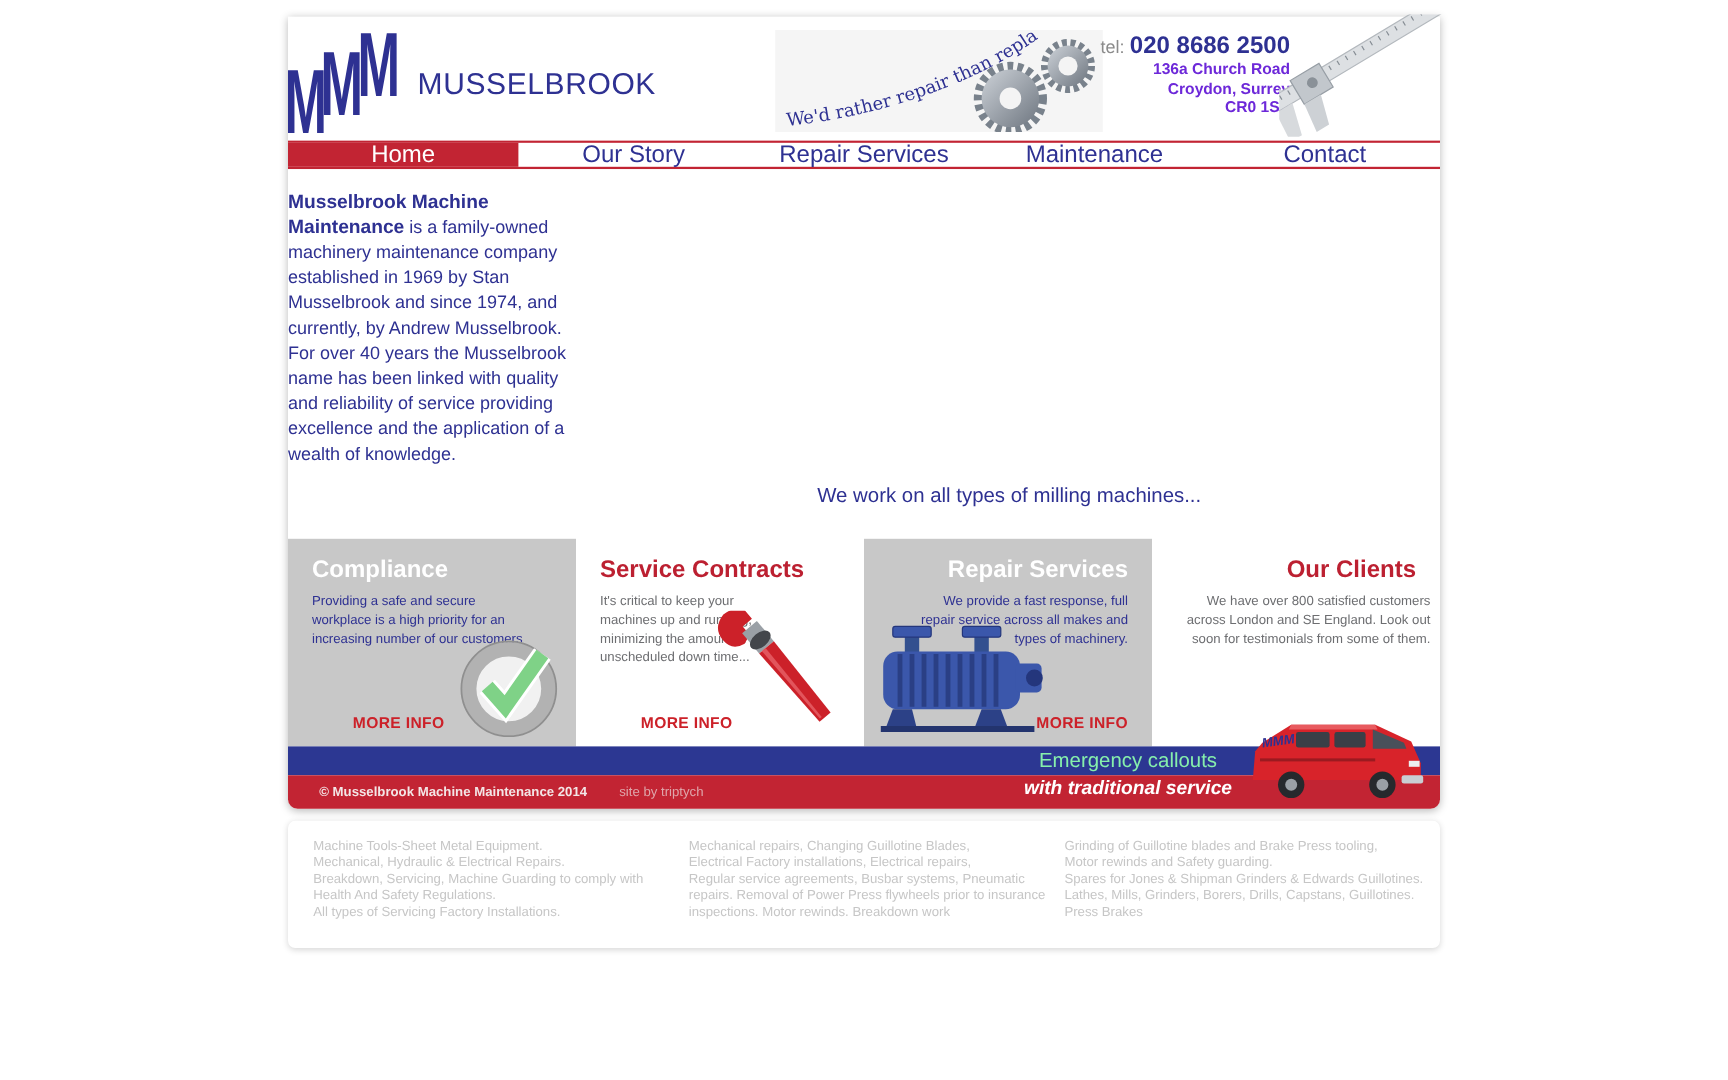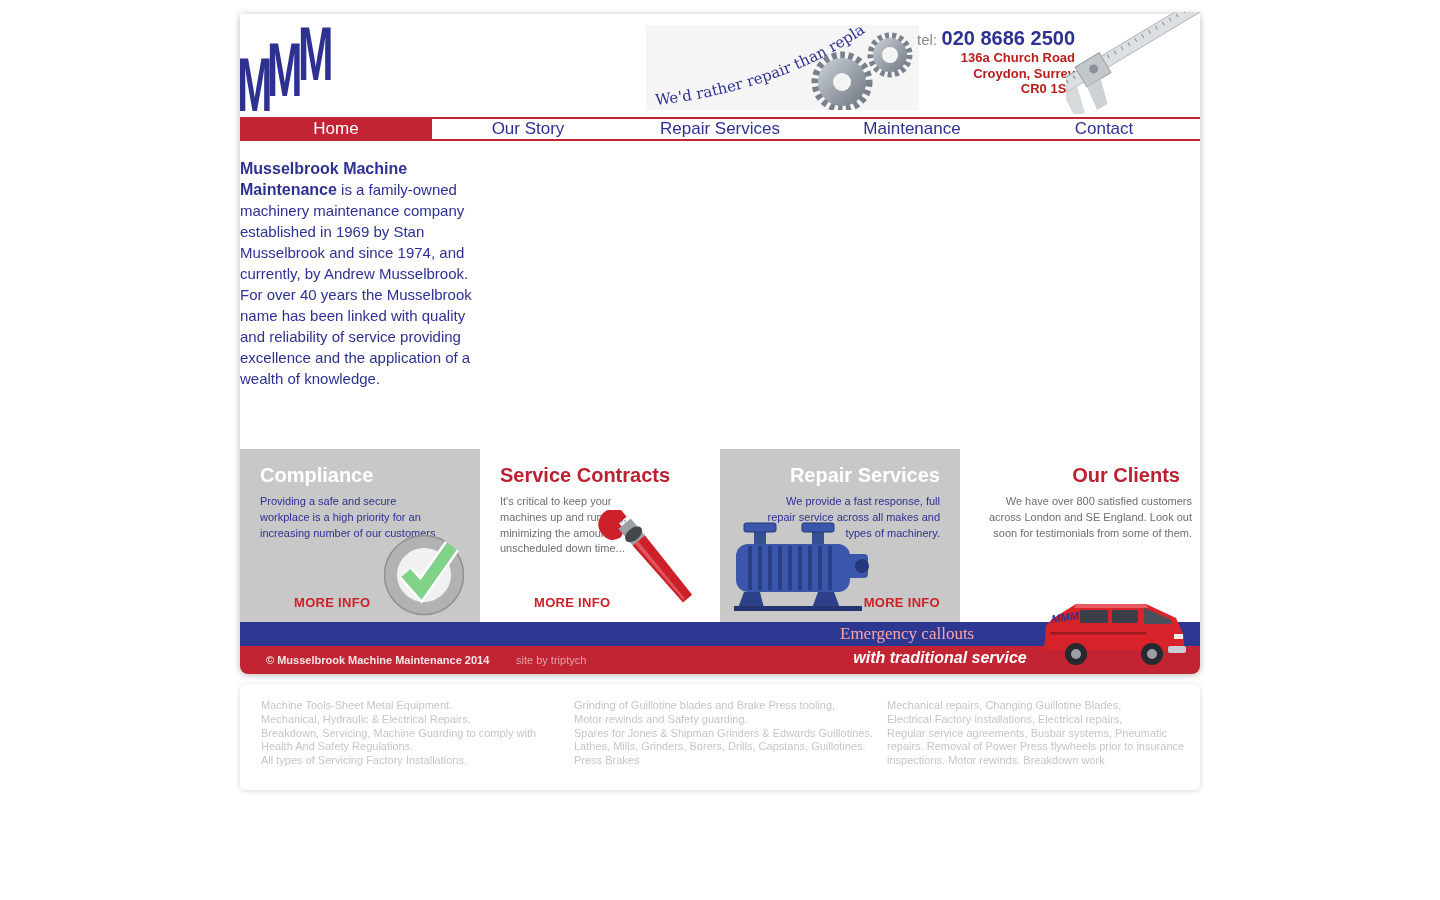--- a/index.html
+++ b/index.html
@@ -10,27 +10,27 @@
   
   header { position:relative; height:103px; background:#fff; }
   .monogram { position:absolute; left:0; top:0; width:106px; height:100px; }
   .logo-text { position:absolute; left:75px; top:42px; color:#2e3192; }
   .logo-line1 { font-size:25px; letter-spacing:.5px; margin-left:33px; }
   .logo-line2 { font-size:18.5px; letter-spacing:.4px; margin-top:4px; }
   .gears-banner { position:absolute; left:406px; top:11px; width:273px; height:85px; background:#f5f5f5; }
   .contact { position:absolute; left:600px; top:13px; width:235px; text-align:right; }
   .tel-label { font-size:15px; color:#8b8b8b; }
   .phone { font-size:20px; font-weight:bold; color:#2e3192; }
-  .addr { font-size:13px; font-weight:bold; color:#b91c1c; line-height:15.5px; }
+  .addr { font-size:13px; font-weight:bold; color:#6d28d9; line-height:15.5px; }
   .addr:first-of-type { margin-top:5px; }
   .caliper { position:absolute; left:826px; top:-2px; width:136px; height:102px; overflow:visible; }
 
   
   nav { display:flex; height:24px; border-top:2px solid #c22433; border-bottom:2px solid #c22433; background:#fff; }
-  .nav-item { width:192px; height:20px; line-height:20px; text-align:center; font-size:17px; color:#2e3192; cursor:pointer; }
+  .nav-item { width:192px; height:20px; line-height:20px; text-align:center; font-size:20px; color:#2e3192; cursor:pointer; }
   .nav-item.active { background:#c22433; color:#ffffff; }
 
   
   main { position:relative; height:308px; background:#fff; }
   .intro { position:absolute; left:0; top:17px; width:234px; font-size:15px; line-height:21px; color:#2e3192; }
   .intro b { font-size:16px; }
   .caption { position:absolute; left:271px; top:262px; width:660px; text-align:center; font-size:17px; color:#2e3192; }
 
   
   .columns { display:flex; height:173px; }
@@ -47,21 +47,21 @@
   .col:nth-child(3) .col-body { width:178px; margin-left:auto; }
   .col:nth-child(4) .col-body { width:212px; margin-left:auto; }
   .more-info { position:absolute; bottom:12px; font-size:13px; font-weight:bold; color:#cc2129; letter-spacing:.3px; cursor:pointer;padding-left:34px; }
   .more-left { left:20px; } .more-right { right:20px; }
   .icon-check { position:absolute; right:8px; bottom:0; }
   .icon-wrench { position:absolute; right:2px; bottom:-4px; }
   .icon-pump { position:absolute; left:6px; bottom:2px; }
 
   
   .banner-blue { position:relative; height:24px; background:#2c3792; }
-  .banner-blue .b1 { position:absolute; left:600px; top:2px; width:200px; text-align:left; color:#fca5a5; font-size:17px;font-family:Liberation Serif, serif; }
+  .banner-blue .b1 { position:absolute; left:600px; top:2px; width:200px; text-align:center; color:#86efac; font-size:17px; }
   .banner-red { position:relative; height:28px; background:#c22433; border-radius:0 0 8px 8px;padding-left:42px; }
   .banner-red .b2 { position:absolute; left:600px; top:3px; width:200px; text-align:center; color:#fff; font-size:16px; font-style:italic; font-weight:bold; }
   .copyright { position:absolute; left:26px; top:8px; font-size:11px; font-weight:bold; color:#f3e6e6; }
   .credit { position:absolute; left:276px; top:8px; font-size:11px; color:#dfa6ab; cursor:pointer; }
   .van { position:absolute; left:800px; top:578px; width:150px; height:82px; z-index:5; }
 
   
   .bottom { width:960px; margin:10px auto 0; background:#fff; box-shadow:0 1px 5px rgba(0,0,0,.16); border-radius:6px;
             display:flex; padding:15px 0 22px 21px; }
   .bottom-col { width:320px; font-size:11px; line-height:13.8px; color:#c6c6c6; }
@@ -77,20 +77,21 @@
       <div class="monogram">
         <svg width="106" height="100" viewBox="0 0 106 100">
           <g fill="#2e3192" font-family="'Liberation Sans',sans-serif" font-weight="bold" font-size="76">
             <text transform="translate(-3,97) scale(0.56,1)">M</text>
             <text transform="translate(27,82) scale(0.56,1)">M</text>
             <text transform="translate(58,66) scale(0.56,1)">M</text>
           </g>
         </svg>
       </div>
       <div class="logo-text">
+        <div class="logo-line1">MUSSELBROOK</div>
       </div>
 
       <div class="gears-banner">
         <svg width="273" height="85" viewBox="0 0 273 85">
           <defs>
             <linearGradient id="met" x1="0" y1="0" x2="1" y2="1">
               <stop offset="0" stop-color="#cdd2d8"></stop>
                 <stop offset="1" stop-color="#6e7680"></stop>
             </linearGradient>
           </defs>
@@ -139,20 +140,21 @@
     <nav>
       <div class="nav-item active">Home</div>
       <div class="nav-item">Our Story</div>
       <div class="nav-item">Repair Services</div>
       <div class="nav-item">Maintenance</div>
       <div class="nav-item">Contact</div>
     </nav>
 
     <main>
       <p class="intro"><b>Musselbrook Machine Maintenance</b><span> is a family-owned machinery maintenance company established in 1969 by Stan Musselbrook and since 1974, and currently, by Andrew Musselbrook. For over 40 years the Musselbrook name has been linked with quality and reliability of service providing excellence and the application of a wealth of knowledge.</span></p>
+      <div class="caption">We work on all types of milling machines...</div>
     </main>
 
     <section class="columns">
 
       <div class="col gray">
         <div class="col-title white">Compliance</div>
         <div class="col-body blue">Providing a safe and secure workplace is a high priority for an increasing number of our customers</div>
         <div class="icon-check">
           <svg width="92" height="96" viewBox="0 0 92 96">
             <circle cx="44" cy="53" r="33" fill="#f1f1f1" stroke="#b2b2b2" stroke-width="12"></circle>
@@ -241,27 +243,27 @@
 
   <div class="bottom">
     <div class="bottom-col">
       <div>Machine Tools-Sheet Metal Equipment.</div>
       <div>Mechanical, Hydraulic &amp; Electrical Repairs.</div>
       <div>Breakdown, Servicing, Machine Guarding to comply with</div>
       <div>Health And Safety Regulations.</div>
       <div>All types of Servicing Factory Installations.</div>
     </div>
     <div class="bottom-col">
+      <div>Mechanical repairs, Changing Guillotine Blades,</div>
+      <div>Electrical Factory installations, Electrical repairs,</div>
+      <div>Regular service agreements, Busbar systems, Pneumatic</div>
+      <div>repairs. Removal of Power Press flywheels prior to insurance</div>
+      <div>inspections.  Motor rewinds. Breakdown work</div>
+    </div>
+    <div class="bottom-col">
       <div>Grinding of Guillotine blades and Brake Press tooling,</div>
       <div>Motor rewinds and Safety guarding.</div>
       <div>Spares for Jones &amp; Shipman Grinders &amp; Edwards Guillotines.</div>
       <div>Lathes, Mills, Grinders, Borers, Drills, Capstans, Guillotines.</div>
       <div>Press Brakes</div>
     </div>
-    <div class="bottom-col">
-      <div>Mechanical repairs, Changing Guillotine Blades,</div>
-      <div>Electrical Factory installations, Electrical repairs,</div>
-      <div>Regular service agreements, Busbar systems, Pneumatic</div>
-      <div>repairs. Removal of Power Press flywheels prior to insurance</div>
-      <div>inspections.  Motor rewinds. Breakdown work</div>
-    </div>
   </div>
 </div>
 
 </body></html>

